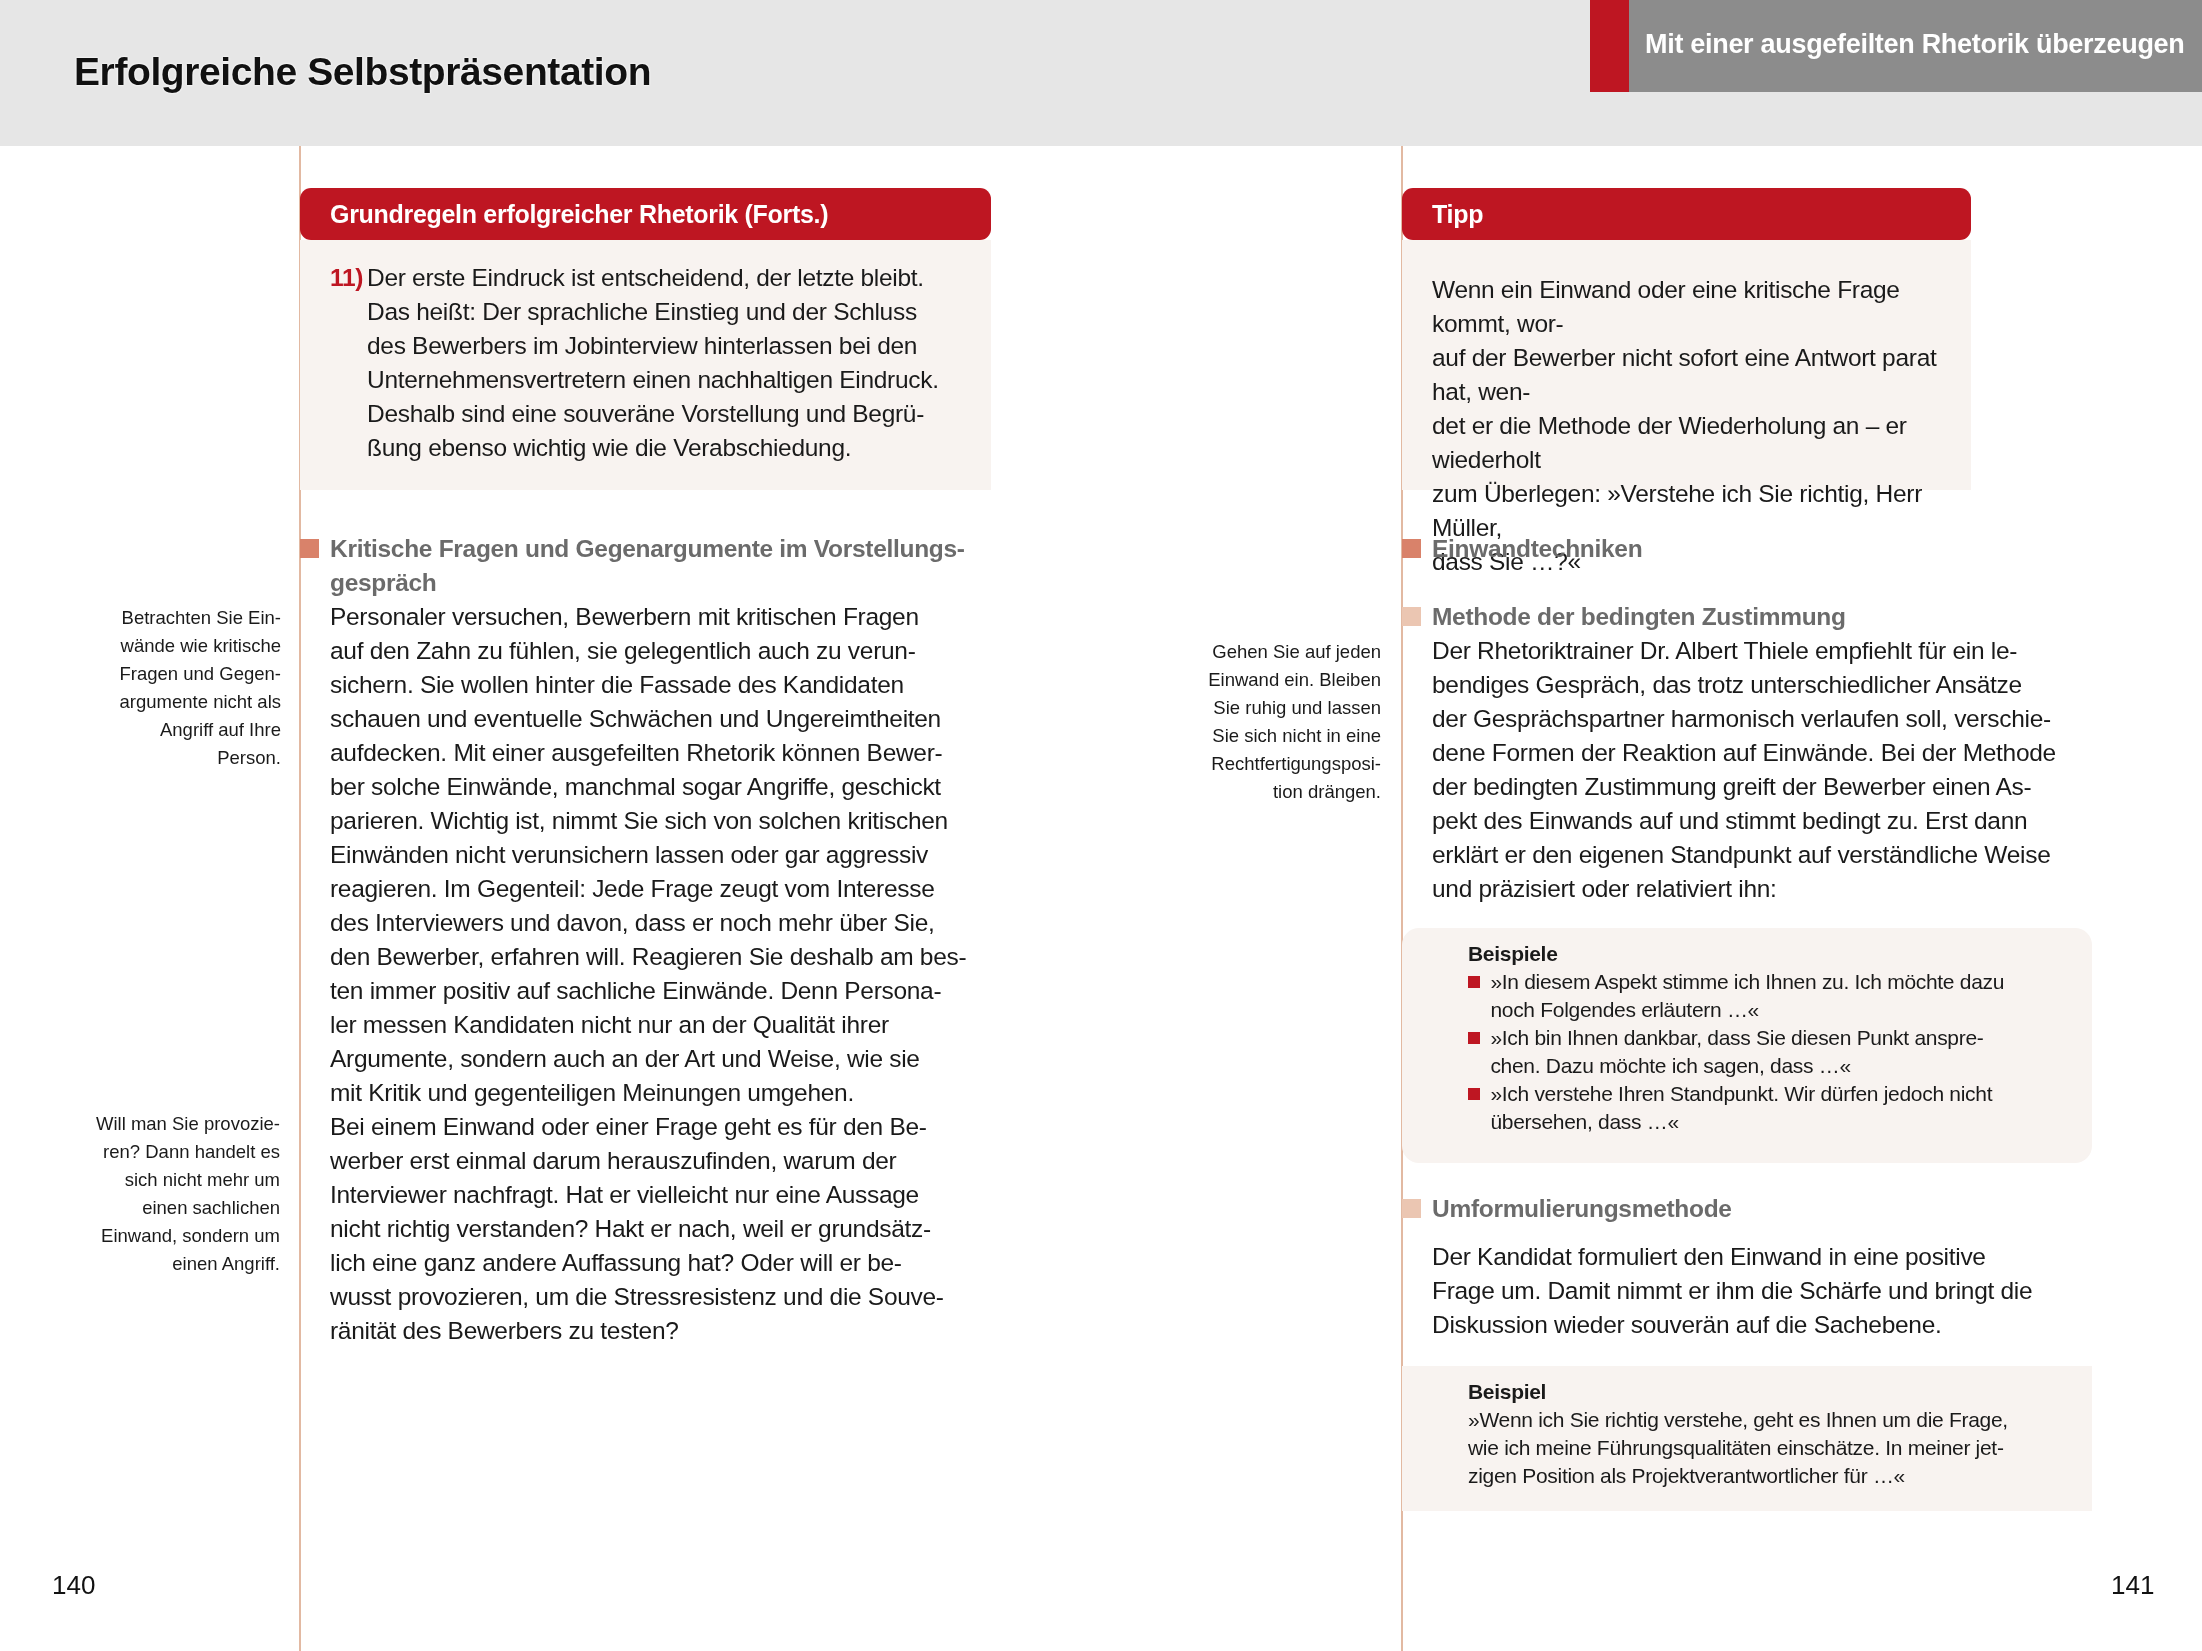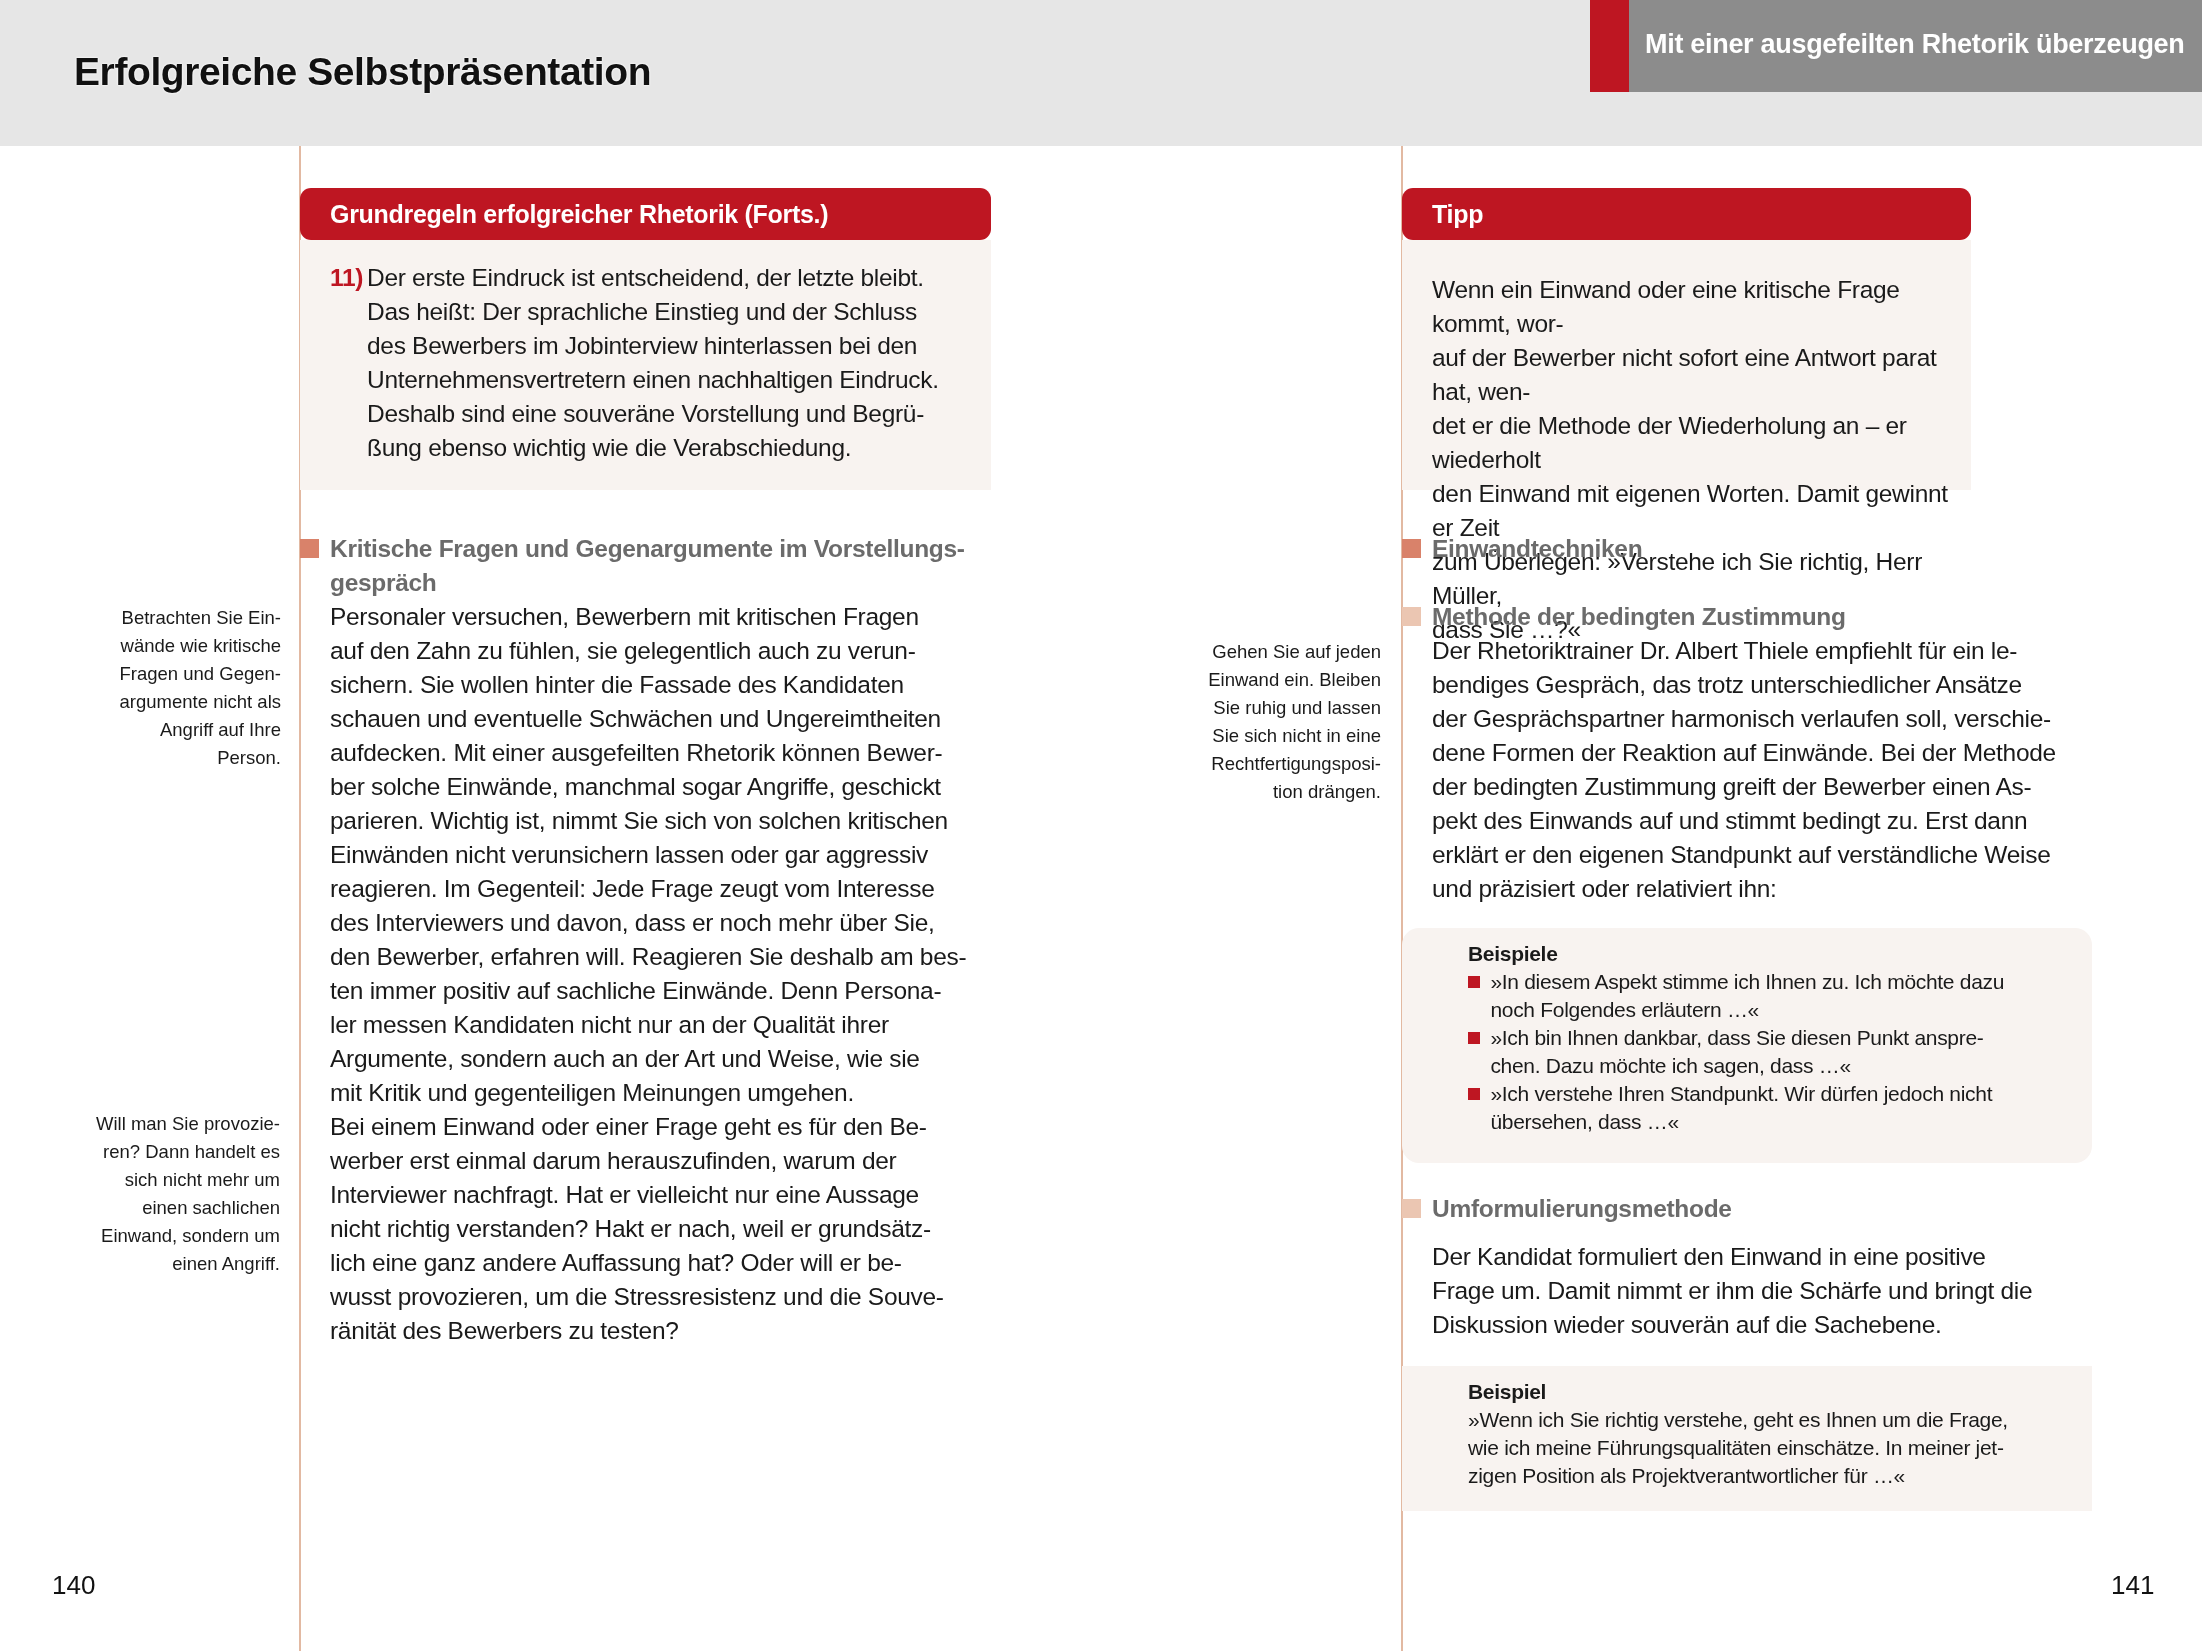--- a/index.html
+++ b/index.html
@@ -106,21 +106,20 @@
 </div>
 
 <div class="abs pagenum" style="left:52px; top:1570px;">140</div>
 
 <div class="abs" style="left:1402px; top:188px; width:569px;">
   <div class="box-head">Tipp</div>
   <div class="box-body text" style="height:250px; box-sizing:border-box; padding:33px 17px 0 30px;">
     <div>Wenn ein Einwand oder eine kritische Frage kommt, wor-</div>
     <div>auf der Bewerber nicht sofort eine Antwort parat hat, wen-</div>
     <div>det er die Methode der Wiederholung an – er wiederholt</div>
-    <div>den Einwand mit eigenen Worten. Damit gewinnt er Zeit</div>
     <div>zum Überlegen: »Verstehe ich Sie richtig, Herr Müller,</div>
     <div>dass Sie …?«</div>
   </div>
 </div>
 
 <div class="sq sq-dark" style="left:1402px; top:539px;"></div>
 <div class="abs sec-head" style="left:1432px; top:532px;">Einwandtechniken</div>
 
 <div class="sq sq-light" style="left:1402px; top:607px;"></div>
 <div class="abs" style="left:1432px; top:600px; width:671px;">

